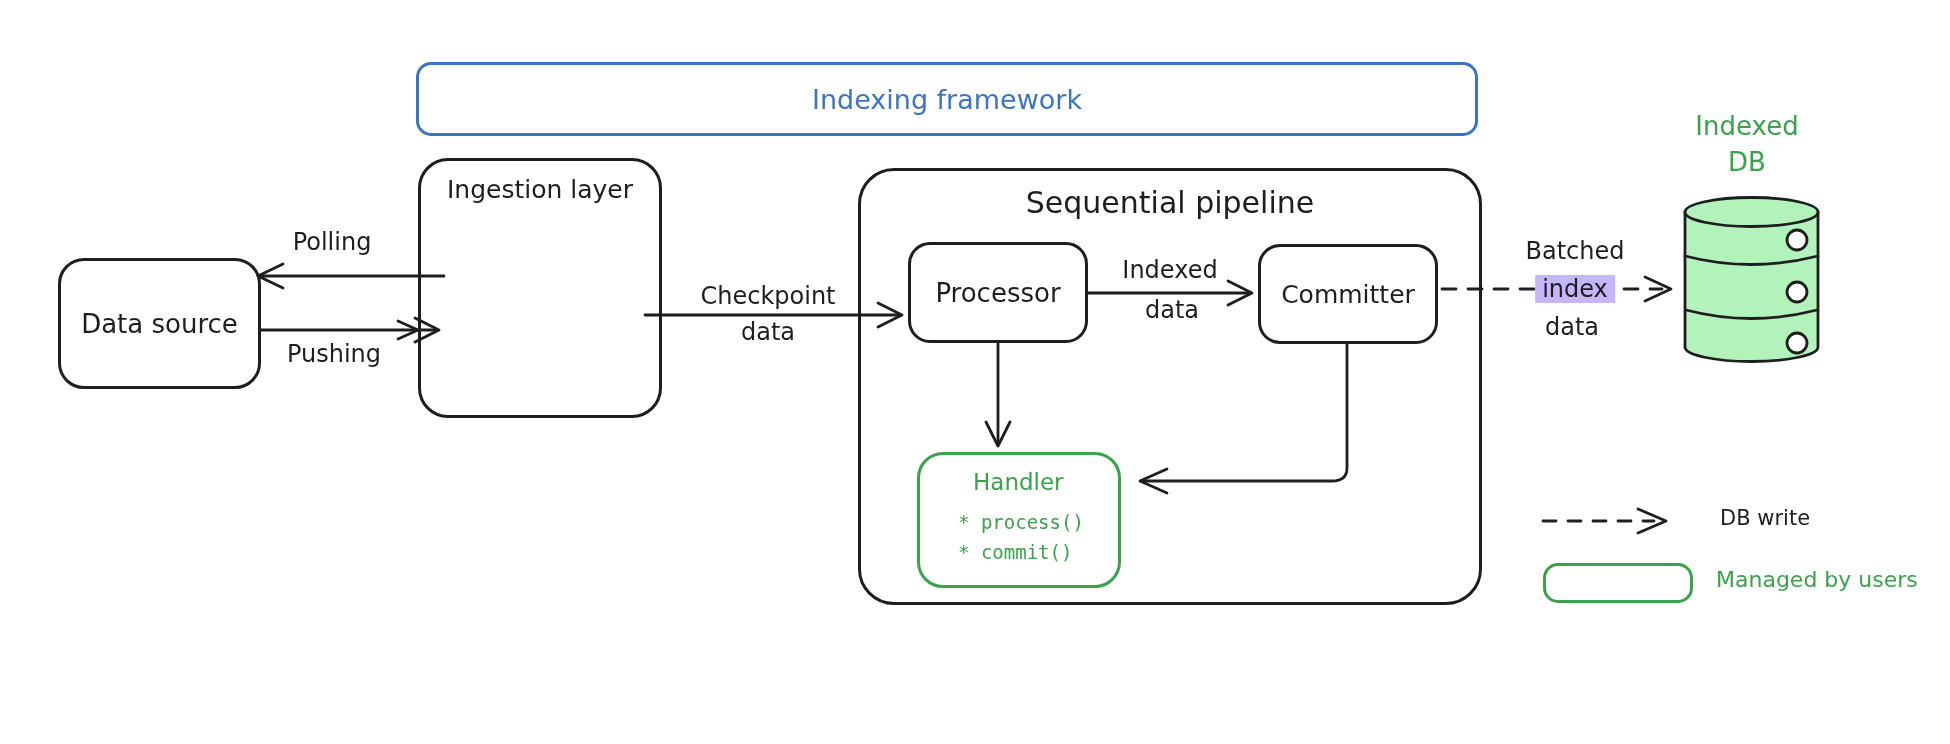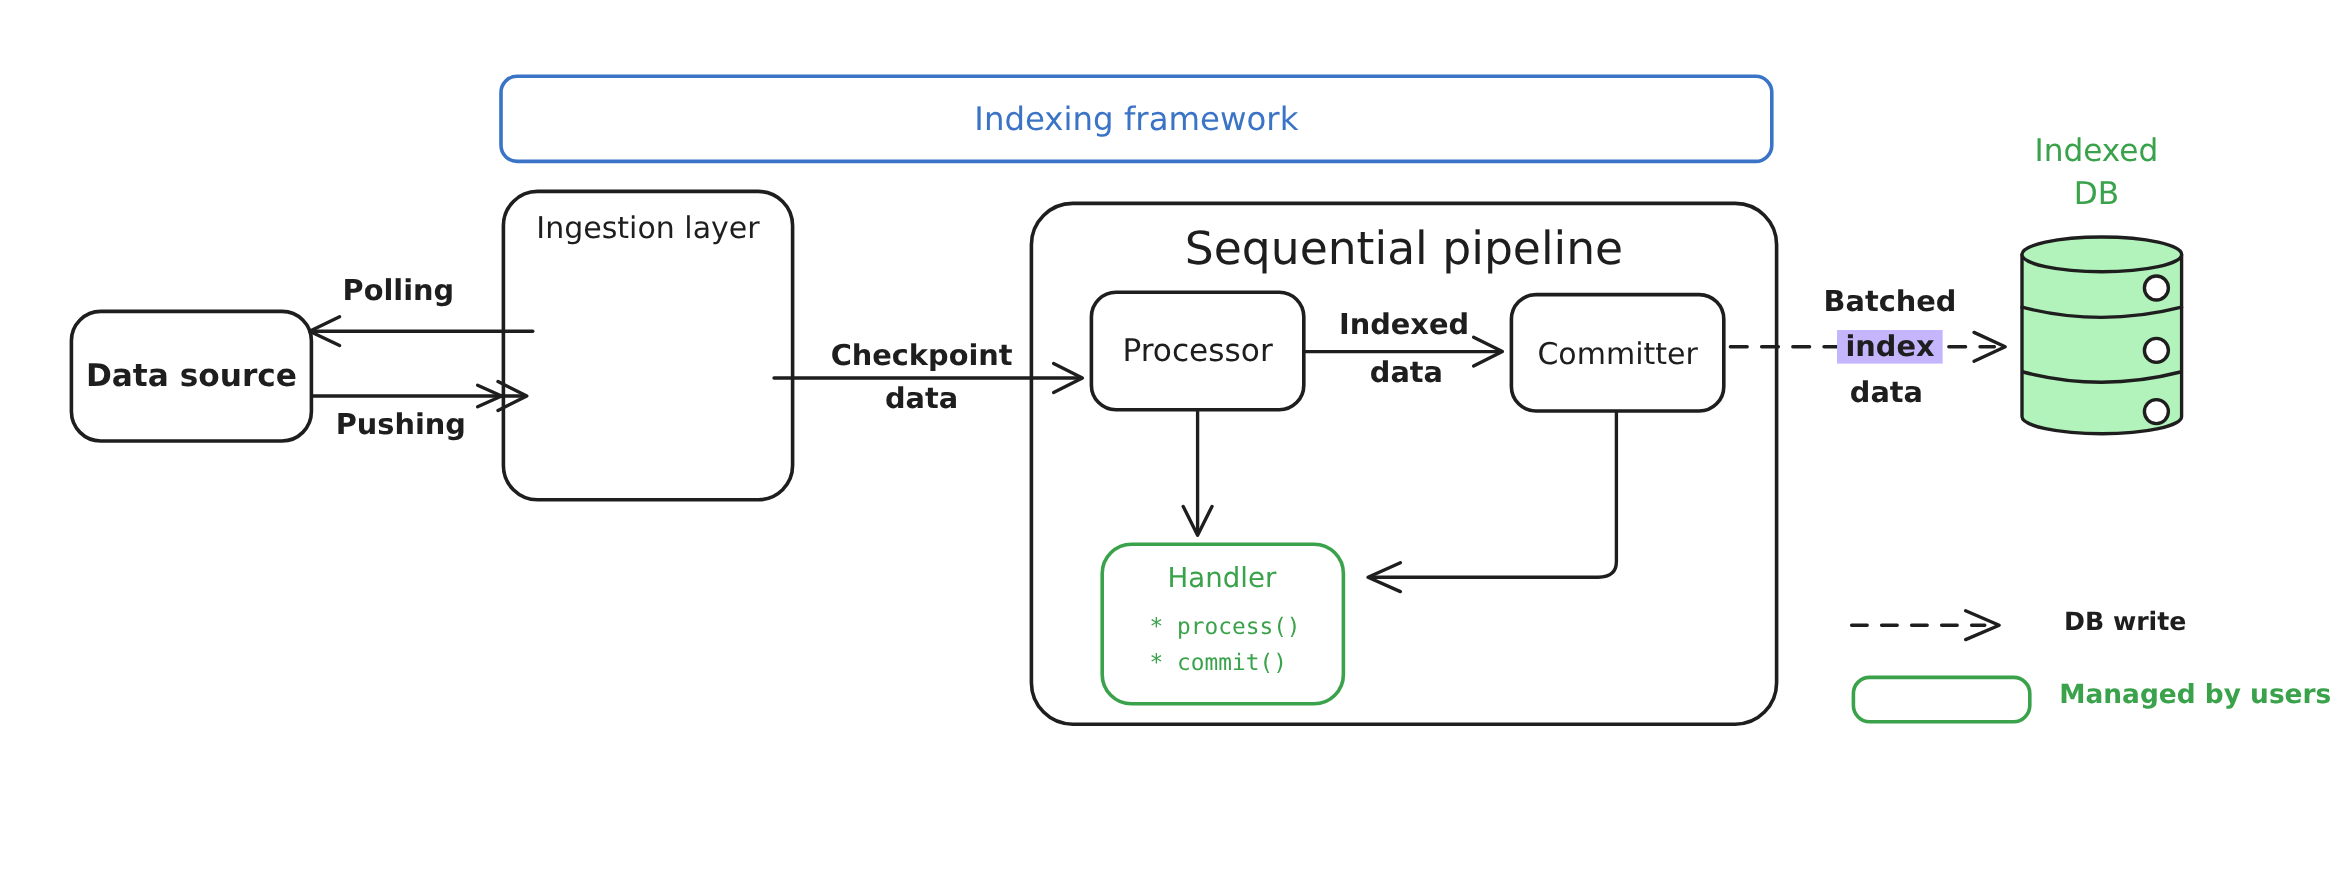--- a/index.html
+++ b/index.html
@@ -30,21 +30,20 @@
   .top-label{
     position:absolute;top:14px;left:0;right:0;
     text-align:center;font-size:25px;
   }
   .node-label{font-size:26px;white-space:nowrap;}
   .flabel{
     position:absolute;
     font-size:24px;white-space:nowrap;
     transform:translateX(-50%);
     z-index:3;
-    font-weight:bold;
   }
   .flabel.left-align{transform:none;}
   .flabel.on-line{background:#c4b5fd;padding:0 7px;}
   .green{color:#3aa24b;}
   .handler{
     border-color:#3aa24b;
     border-radius:26px;
     padding:12px 0 0 0;
   }
   .handler-title{
@@ -77,31 +76,31 @@
 </style>
 </head>
 <body>
 
 <div class="stage">
 
   <div class="box blue-frame flex" style="left:396px;top:62px;width:1062px;height:74px;">
     <div class="label">Indexing framework</div>
   </div>
 
-  <div class="box flex" style="left:38px;top:258px;width:203px;height:111px;border-radius:26px;font-weight:bold;">
+  <div class="box flex" style="left:38px;top:258px;width:203px;height:131px;border-radius:26px;">
     <div class="node-label">Data source</div>
   </div>
 
   <div class="box" style="left:398px;top:158px;width:244px;height:260px;border-radius:30px;">
     <div class="top-label">Ingestion layer</div>
   </div>
 
 
   <div class="box" style="left:838px;top:168px;width:624px;height:437px;border-radius:36px;border-width:3.5px;">
-    <div class="top-label" style="font-size:38px;">Sequential pipeline</div>
+    <div class="top-label" style="font-size:30px;">Sequential pipeline</div>
   </div>
 
   <div class="box flex" style="left:888px;top:242px;width:180px;height:101px;">
     <div class="node-label">Processor</div>
   </div>
 
   <div class="box flex" style="left:1238px;top:244px;width:180px;height:100px;">
     <div class="node-label" style="font-size:25px;">Committer</div>
   </div>
 

